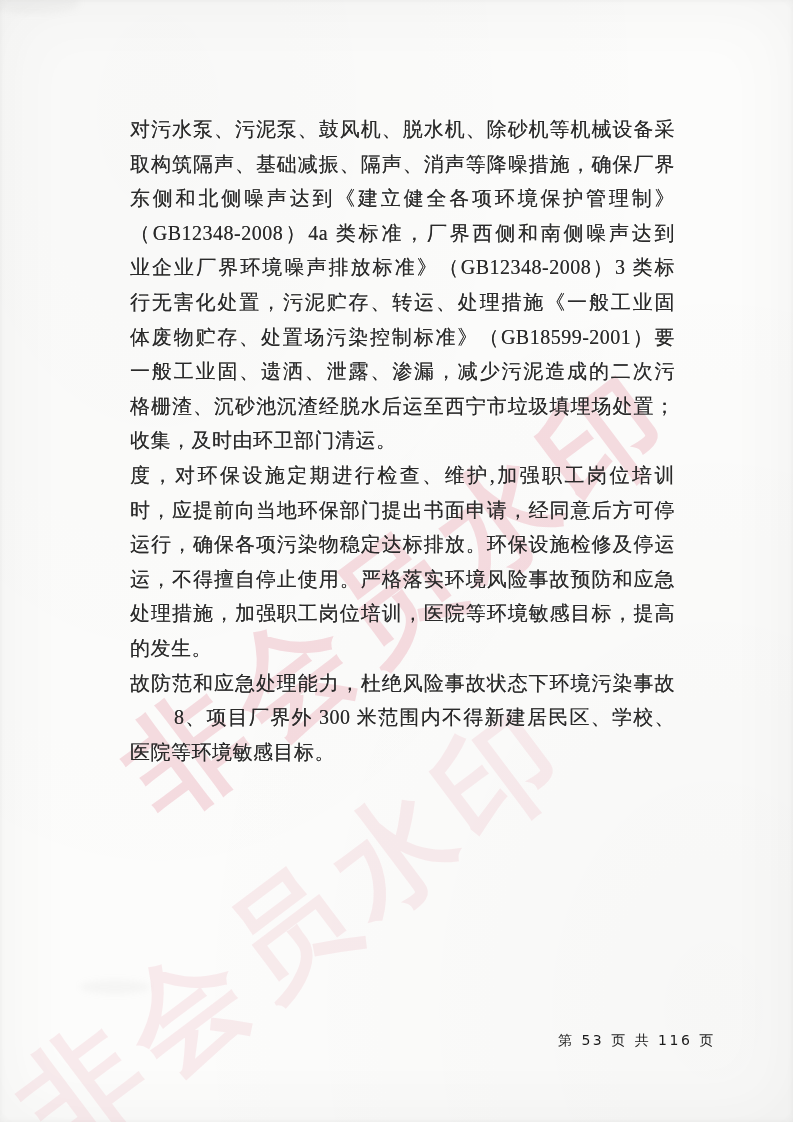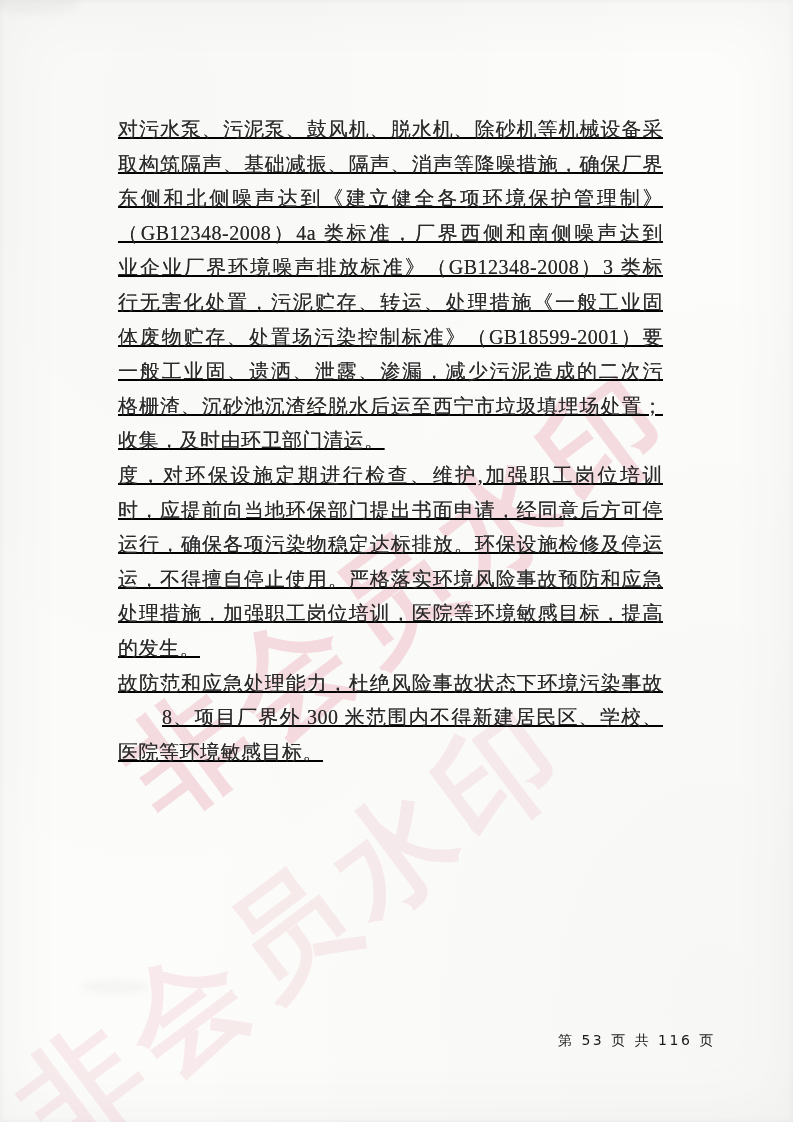--- a/index.html
+++ b/index.html
@@ -10,21 +10,21 @@
     background:
       radial-gradient(ellipse at 20% 10%, rgba(0,0,0,0.015), transparent 60%),
       radial-gradient(ellipse at 90% 90%, rgba(0,0,0,0.02), transparent 55%),
       #fcfcfb;
     box-shadow: inset 0 0 70px rgba(80,80,80,0.06), inset 0 0 6px rgba(120,120,120,0.08);
     overflow:hidden;
     font-family:"Liberation Serif", serif;
   }
   .textblock{
     position:absolute;
-    left:118px; top:112px; width:545px;text-decoration:underline;
+    left:130px; top:112px; width:545px;
   }
   .line{
     font-size:20px;
     line-height:34.6px;
     height:34.6px;
     color:#2a2a2a;
     text-shadow:0 0 0.6px rgba(20,20,20,0.65);
     letter-spacing:0.5px;
     text-align:justify;
     text-align-last:justify;

